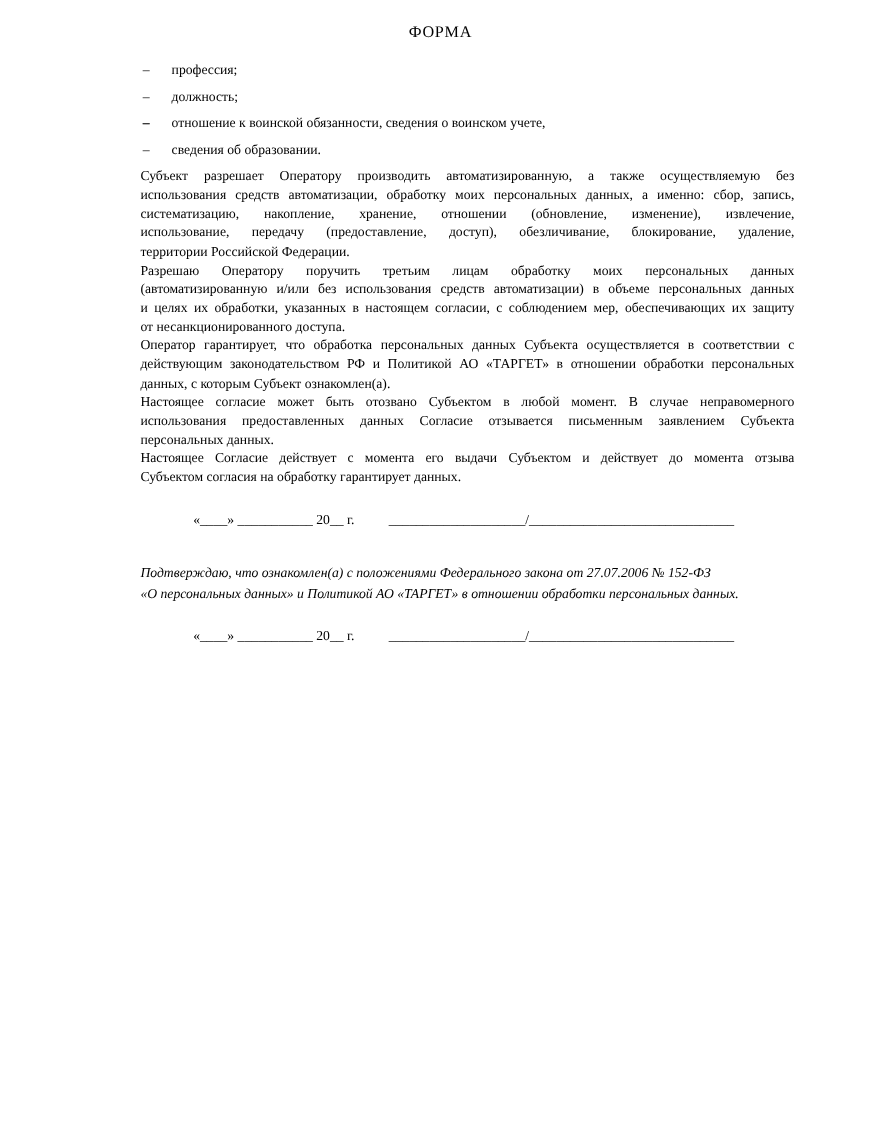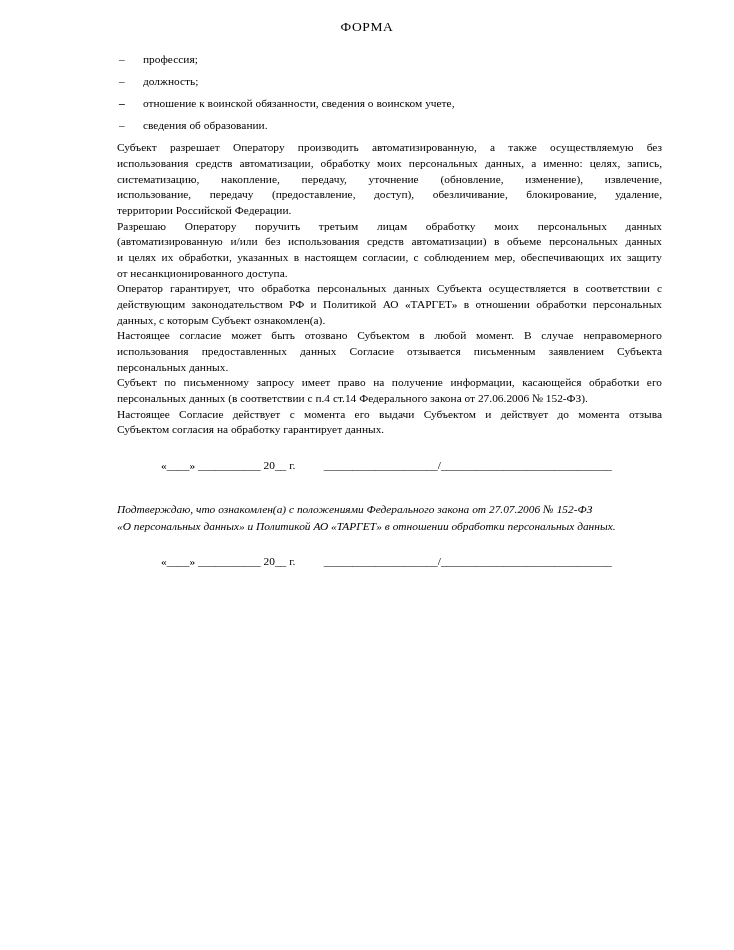--- a/index.html
+++ b/index.html
@@ -139,22 +139,22 @@
         <span>отношение к воинской обязанности, сведения о воинском учете,</span>
       </li>
       <li class="bullet-item">
         <span class="dash">–</span>
         <span>сведения об образовании.</span>
       </li>
     </ul>
 
     <div class="para spread">
       <span class="l">Субъект разрешает Оператору производить автоматизированную, а также осуществляемую без</span>
-      <span class="l">использования средств автоматизации, обработку моих персональных данных, а именно: целях, запись,</span>
-      <span class="l">систематизацию, накопление, передачу, уточнение (обновление, изменение), извлечение,</span>
+      <span class="l">использования средств автоматизации, обработку моих персональных данных, а именно: сбор, запись,</span>
+      <span class="l">систематизацию, накопление, хранение, отношении (обновление, изменение), извлечение,</span>
       <span class="l">использование, передачу (предоставление, доступ), обезличивание, блокирование, удаление,</span>
       <span class="last">территории Российской Федерации.</span>
     </div>
 
     <div class="para spread">
       <span class="l">Разрешаю Оператору поручить третьим лицам обработку моих персональных данных</span>
       <span class="l">(автоматизированную и/или без использования средств автоматизации) в объеме персональных данных</span>
       <span class="l">и целях их обработки, указанных в настоящем согласии, с соблюдением мер, обеспечивающих их защиту</span>
       <span class="last">от несанкционированного доступа.</span>
     </div>
@@ -164,24 +164,20 @@
       <span class="l">действующим законодательством РФ и Политикой АО «ТАРГЕТ» в отношении обработки персональных</span>
       <span class="last">данных, с которым Субъект ознакомлен(а).</span>
     </div>
 
     <div class="para spread">
       <span class="l">Настоящее согласие может быть отозвано Субъектом в любой момент. В случае неправомерного</span>
       <span class="l">использования предоставленных данных Согласие отзывается письменным заявлением Субъекта</span>
       <span class="last">персональных данных.</span>
     </div>
 
-    <div class="para spread">
-      <span class="l">Субъект по письменному запросу имеет право на получение информации, касающейся обработки его</span>
-      <span class="last">персональных данных (в соответствии с п.4 ст.14 Федерального закона от 27.06.2006 № 152-ФЗ).</span>
-    </div>
 
     <div class="para spread">
       <span class="l">Настоящее Согласие действует с момента его выдачи Субъектом и действует до момента отзыва</span>
       <span class="last">Субъектом согласия на обработку гарантирует данных.</span>
     </div>
 
     <div class="spacer-20"></div>
 
     <div class="sig-row sig-indent">«____» ___________ 20__ г.          ____________________/______________________________</div>
 

